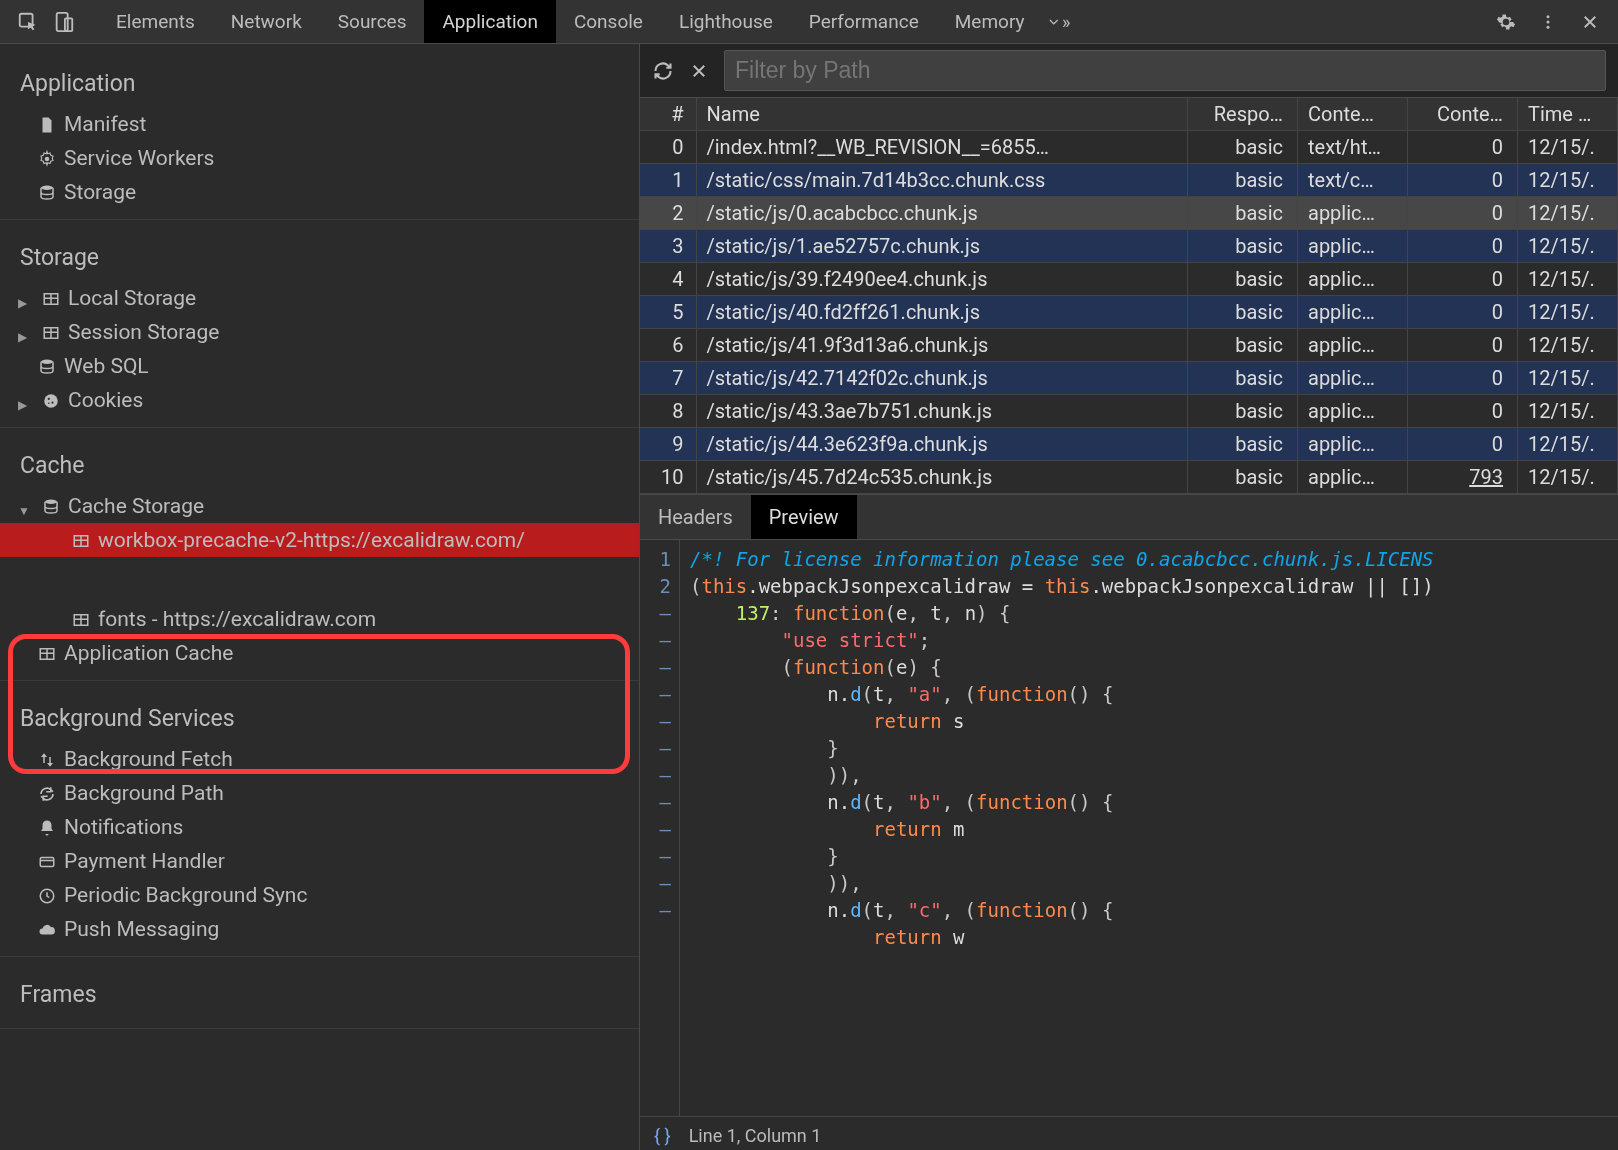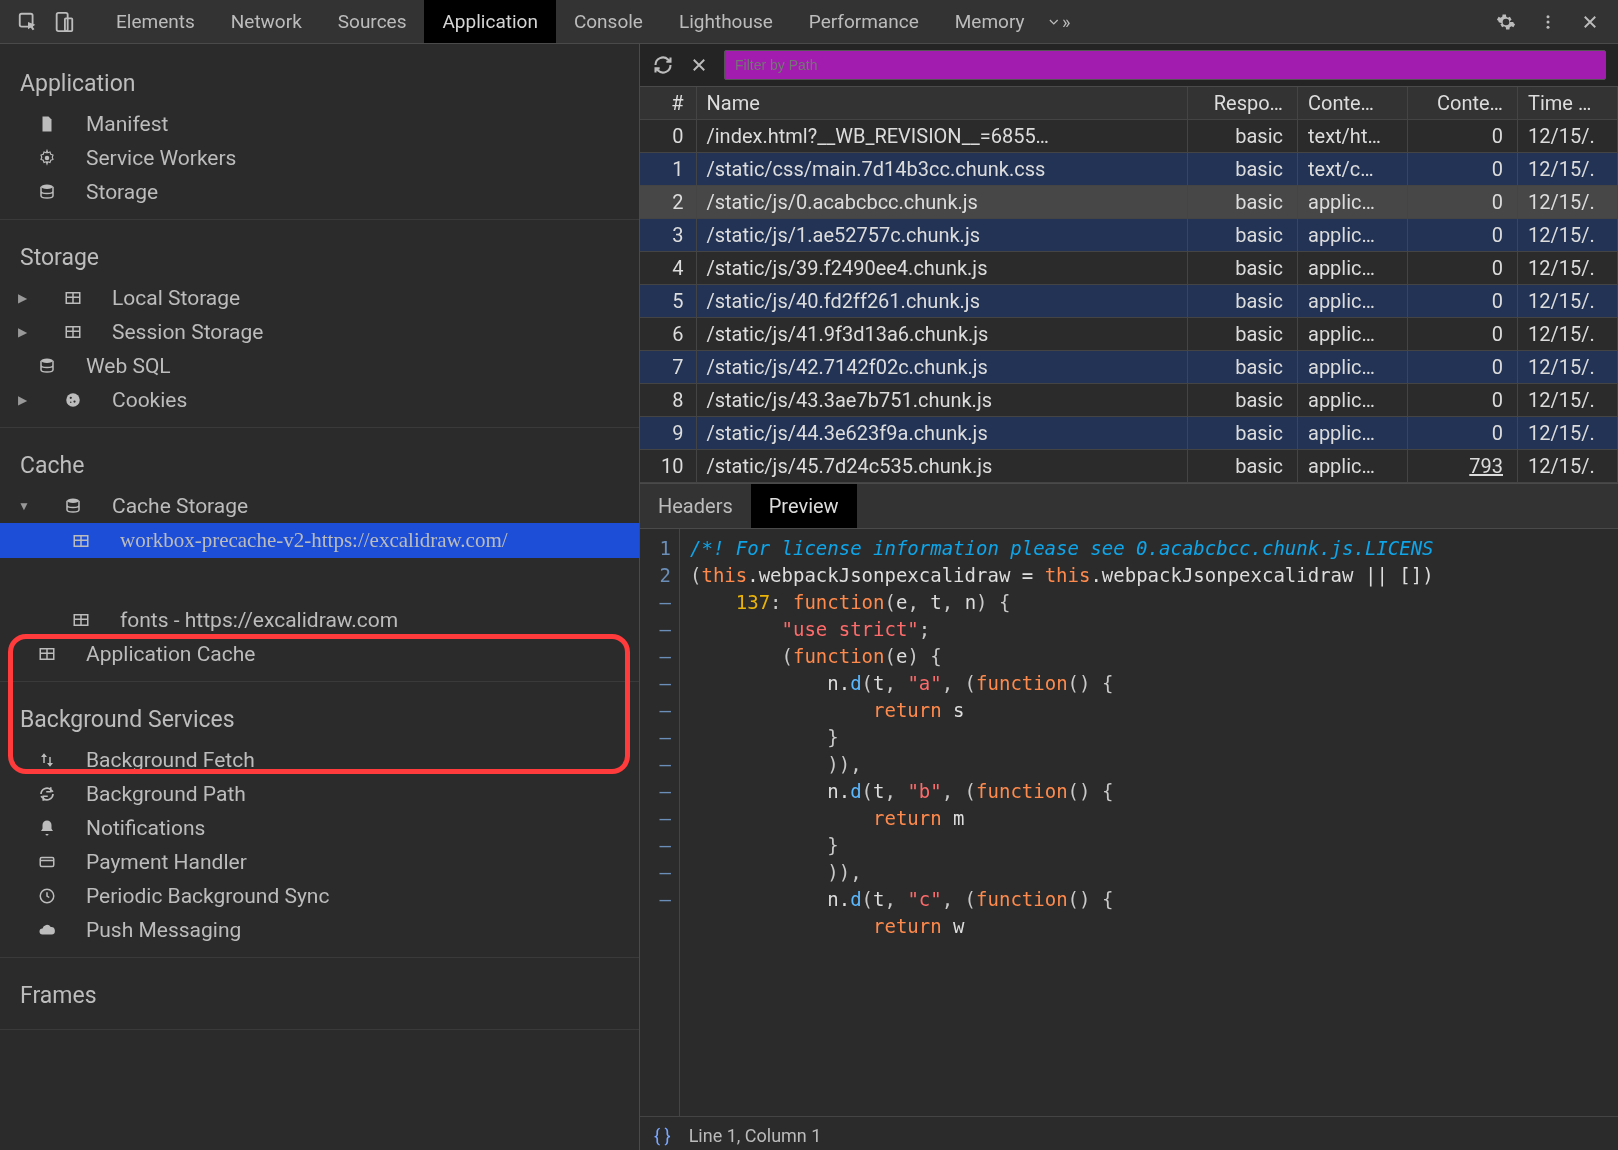--- a/index.html
+++ b/index.html
@@ -28,37 +28,37 @@
 .toolbar .tb-right { margin-left:auto; display:flex; gap:18px; padding-right:8px; }
 .main { display:flex; height: calc(100% - 40px); }
 .sidebar {
   width: 640px;
   background:#2b2b2b;
   border-right:1px solid #4a4a4a;
   overflow-y:auto;
   padding-top:12px;
 }
 .group-title { font-size:23px; color:#bdbdbd; padding: 14px 20px 10px; }
-.sb-item { display:flex; align-items:center; padding:5px 20px 5px 36px; color:#bcbcbc; gap:28px; font-size:21px; cursor:pointer; }
+.sb-item { display:flex; align-items:flex-end; padding:5px 20px 5px 36px; color:#bcbcbc; gap:6px; font-size:21px; cursor:pointer; }
 .sb-sub { padding-left: 24px; }
 .sb-item .icon { width:22px; height:22px; display:flex; align-items:center; justify-content:center; }
 .sb-item.expandable::before { content:"▶"; font-size:12px; color:#999; margin-left:-18px; margin-right:2px; width:14px; }
 .sb-item.expanded::before { content:"▼"; }
-.sb-item.selected { background:#1d4ed8;font-family:Liberation Serif, serif; }
+.sb-item.selected { background:#b91c1c; }
 .hr { border-top:1px solid #3a3a3a; margin: 10px 0; }
 .highlight-box {
   position:absolute;
   border:5px solid #ff3b3b;
   border-radius:18px;
   pointer-events:none;
 }
 .content { flex:1; display:flex; flex-direction:column; }
 .filterbar { display:flex; align-items:center; gap:14px; padding:6px 12px; border-bottom:1px solid #4a4a4a; }
 .filterbar .fb-icon { width:22px;height:22px;display:flex;align-items:center;justify-content:center;color:#bcbcbc;cursor:pointer; }
-.filter-input { flex:1; background:#a21caf; border:1px solid #555; padding:6px 10px; color:#eee; font-size:14px; border-radius:2px; }
+.filter-input { flex:1; background:#404040; border:1px solid #555; padding:6px 10px; color:#eee; font-size:23px; border-radius:2px; }
 .table-wrap { flex:0 0 auto; max-height: 520px; overflow:hidden; border-bottom:1px solid #4a4a4a; }
 table { width:100%; border-collapse:collapse; table-layout:fixed; }
 th, td { text-align:left; padding:4px 10px; border-right:1px solid #444; border-bottom:1px solid #444; font-size:20px; color:#dcdcdc; white-space:nowrap; overflow:hidden; text-overflow:ellipsis; }
 th { font-weight:normal; background:#333; color:#ddd; }
 tr.even { background:#2b2b2b; }
 tr.odd  { background:#223355; }
 tr.sel  { background:#474747; }
 .col-idx { width:56px; text-align:right; padding-right:12px; }
 .col-name { width:auto; }
 .col-r { width:110px; text-align:right; padding-right:14px;}
@@ -70,21 +70,21 @@
 .subtabs .stab.active { background:#000; color:#ddd; }
 
 .code-area { flex:1; display:flex; background:#2b2b2b; overflow:hidden; font-family: Menlo, Consolas, monospace; font-size:19px; }
 .gutter { background:#2b2b2b; border-right:1px solid #444; padding:6px 8px; text-align:right; color:#6b8eb8; min-width:40px; }
 .gutter div { line-height:27px; }
 .code { padding:6px 10px; white-space:pre; line-height:27px; color:#ddd; overflow:hidden; }
 .c-comm { color:#0ea5e9; font-style:italic; }
 .c-kw { color:#ff8a4c; }
 .c-fn { color:#5bb8ff; }
 .c-str { color:#ff6b6b; }
-.c-num { color:#eab308; }
+.c-num { color:#bef264; }
 .c-pun { color:#c9c9c9; }
 .c-id { color:#ddd; }
 .statusbar { background:#2b2b2b; padding:8px 14px; color:#bbb; font-size:18px; display:flex; gap:18px; border-top:1px solid #444; }
 .statusbar .brace { color:#7aa7ff; }
 
 svg { display:block; }
 </style>
 </head>
 <body>
 

